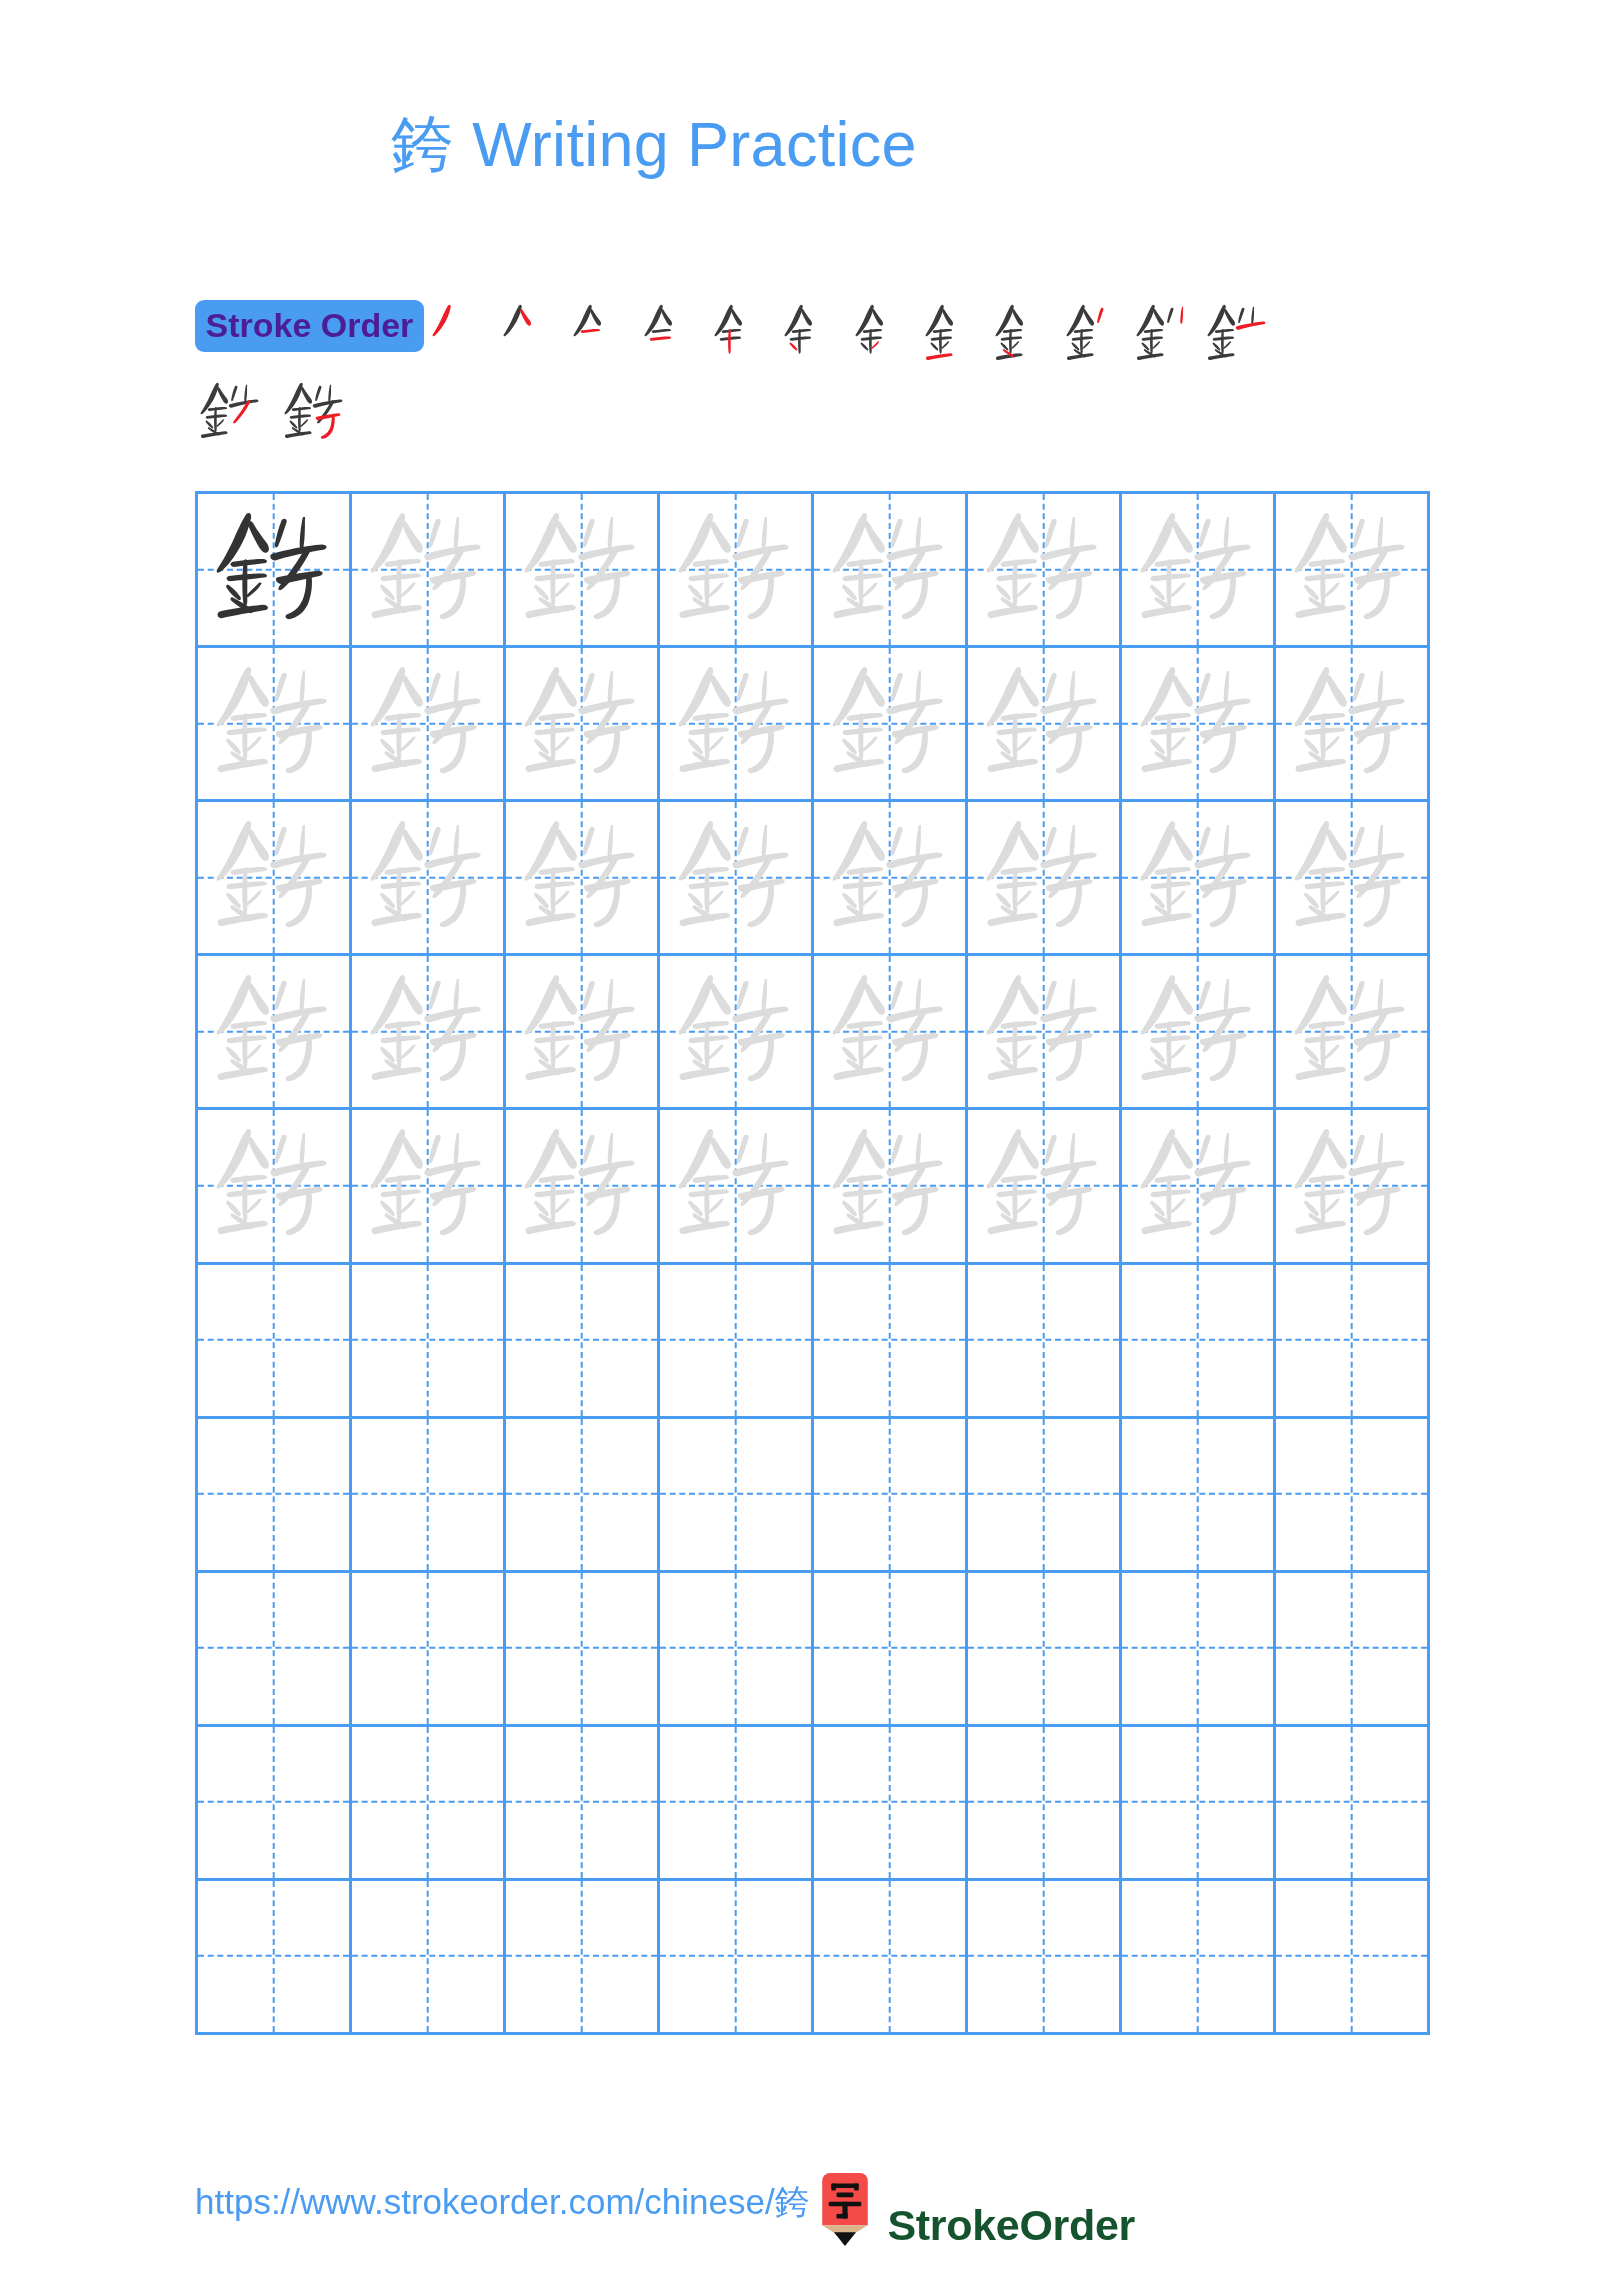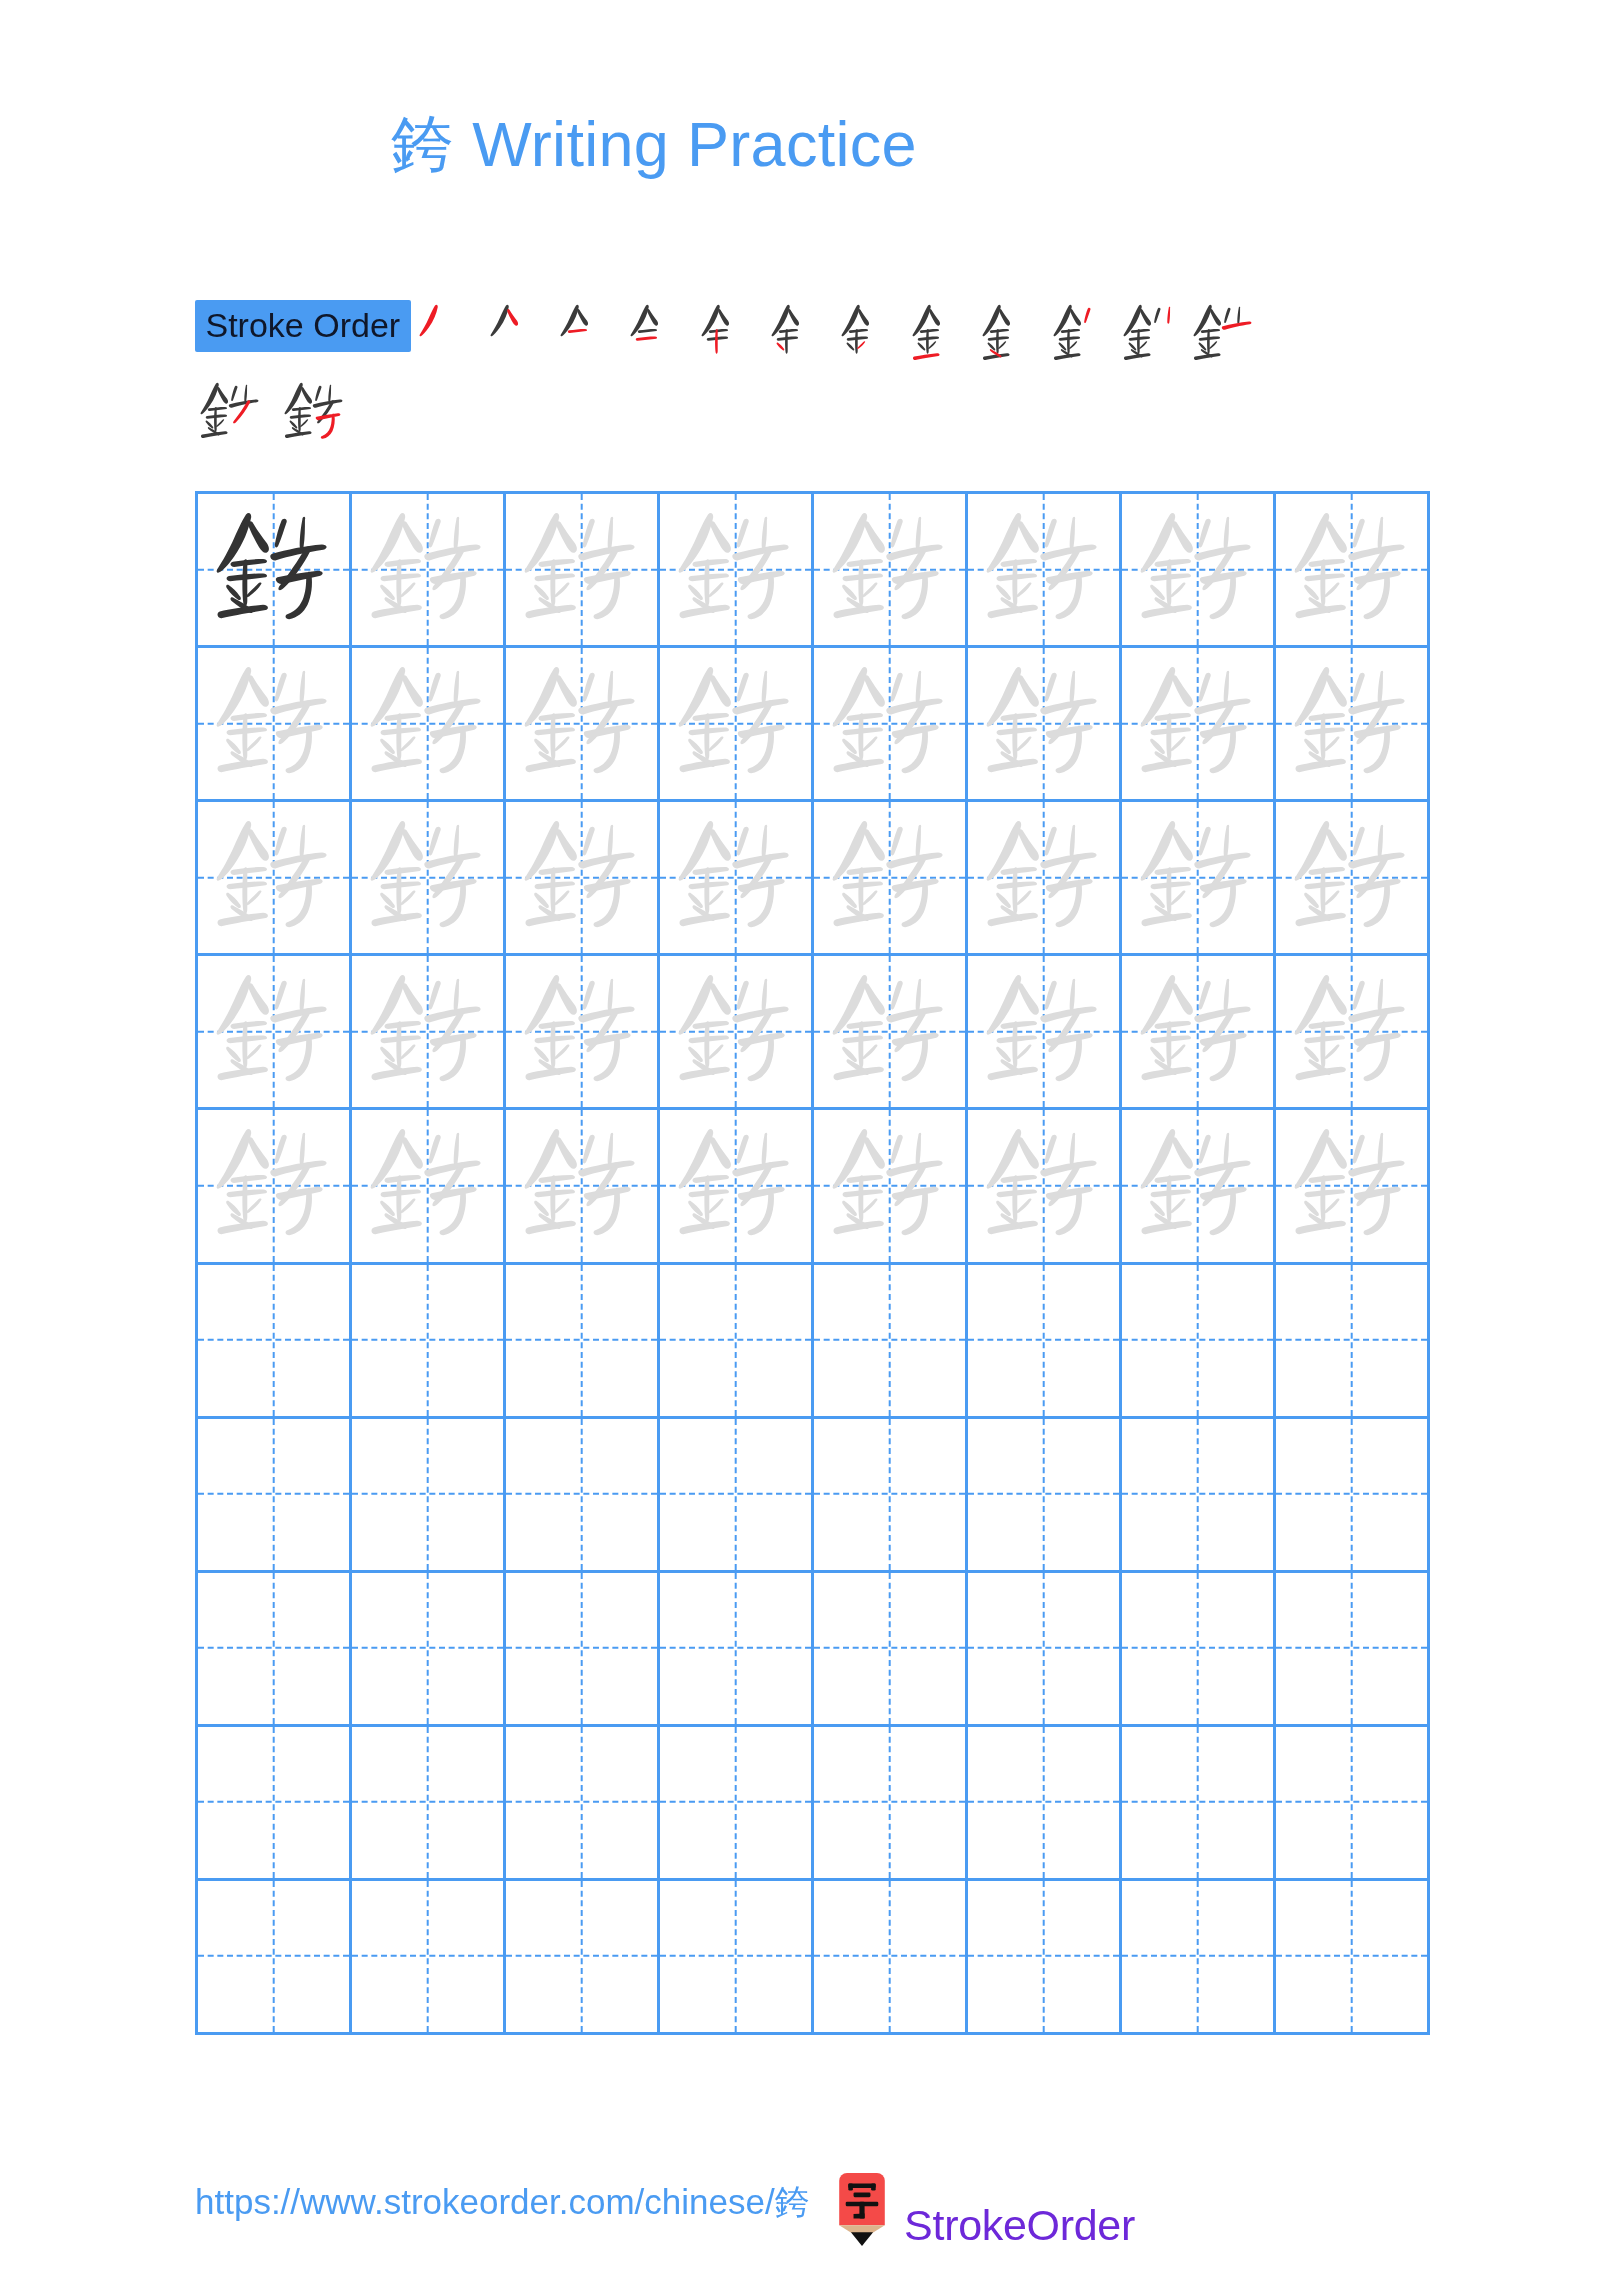--- a/index.html
+++ b/index.html
@@ -36,29 +36,29 @@
   
   #stroke-order-section {
     position: absolute;
     top: 300px;
     left: 195px;
     width: 1237px;
   }
   #stroke-order-label {
     display: inline-block;
     background: #4a9bf2;
-    color: #0f172a;
+    color: #4c1d95;
     font-size: 34px;
     line-height: 1;
     padding: 7.9px 10.5px 10.5px 10.5px;
-    border-radius: 2px;
+    border-radius: 9px;
     vertical-align: top;
     margin-right: 3.9px;
     white-space: nowrap;
-    font-weight: 400;
+    font-weight: 700;
   }
   .stroke-seq {
     display: inline;
   }
   .stroke-glyph {
     display: inline-block;
     width: 69px;
     height: 69px;
     vertical-align: top;
     margin: 0 0.7px;
@@ -150,23 +150,23 @@
   #footer-brand {
     position: absolute;
     right: 191px;
     top: 0px;
     display: flex;
     align-items: center;
     gap: 14.4px;
   }
   #brand-logo-icon { width: 56px; height: 73px; display: block; }
   #brand-name {
-    color: #6d28d9;
+    color: #14532d;
     font-size: 43px;
-    font-weight: 400;
+    font-weight: 700;
     letter-spacing: -0.3px;
     line-height: 1;
     white-space: nowrap;
     margin-top: 32px;
   }
 </style>
 </head>
 <body>
 
 <div id="page-title">

